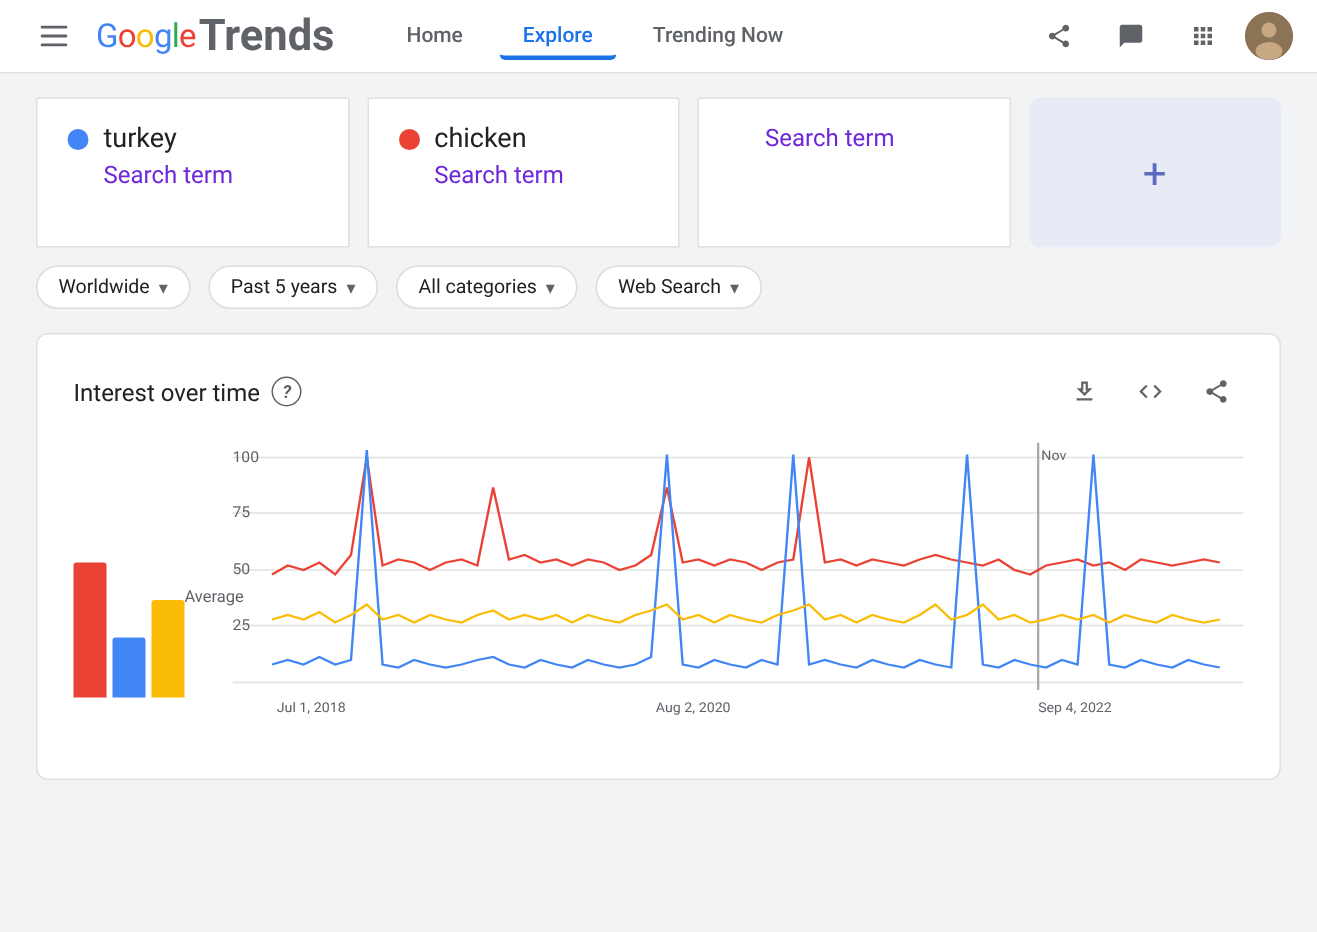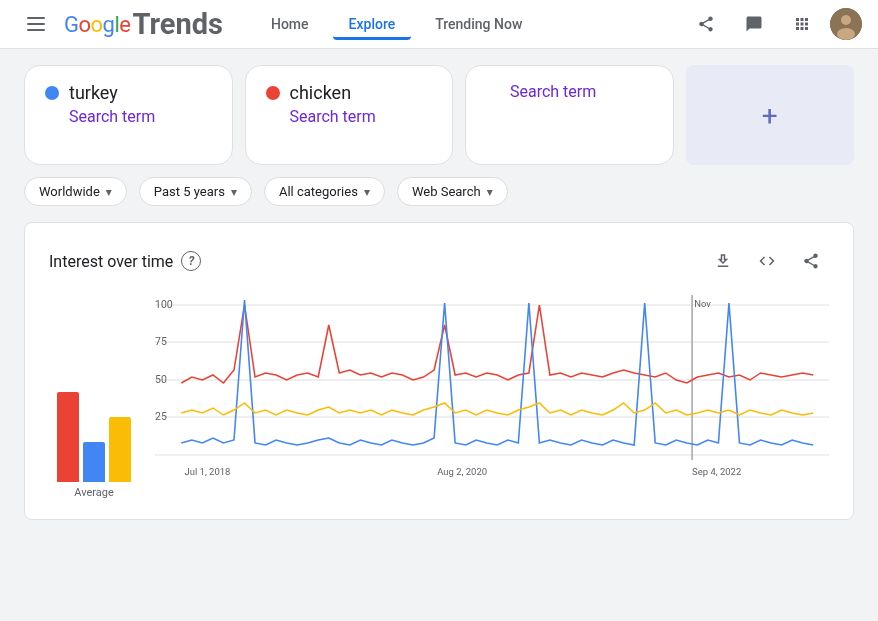--- a/index.html
+++ b/index.html
@@ -78,21 +78,21 @@
       padding: 16px 24px;
     }
 
     
     .search-terms-row {
       display: flex; gap: 12px; margin-bottom: 12px;
     }
     .search-term-card {
       flex: 1;
       background: #fff;
-      border-radius: 16px;
+      border-radius: 1px;
       padding: 16px 20px;
       border: 1px solid #e0e0e0;
       min-height: 100px;
     }
     .search-term-card .indicator {
       display: flex; align-items: center; gap: 10px; margin-bottom: 4px;
     }
     .dot {
       width: 14px; height: 14px; border-radius: 50; flex-shrink: 0;
     }
@@ -165,21 +165,21 @@
       width: 36px; height: 36px;
       display: flex; align-items: center; justify-content: center;
       cursor: pointer; border-radius: 50%; color: #5f6368; font-size: 16px;
     }
 
     
     .chart-area {
       display: flex; gap: 16px;
     }
     .chart-avg {
-      display: flex; flex-direction: column; align-items: center; justify-content: flex-end;
+      display: flex; flex-direction: row; align-items: center; justify-content: flex-start;
       width: 90px; flex-shrink: 0;
     }
     .avg-bars {
       display: flex; align-items: flex-end; gap: 4px; height: 140px; margin-bottom: 4px;
     }
     .avg-bar {
       width: 22px; border-radius: 2px 2px 0 0;
     }
     .avg-label {
       font-size: 11px; color: #5f6368; text-align: center;

